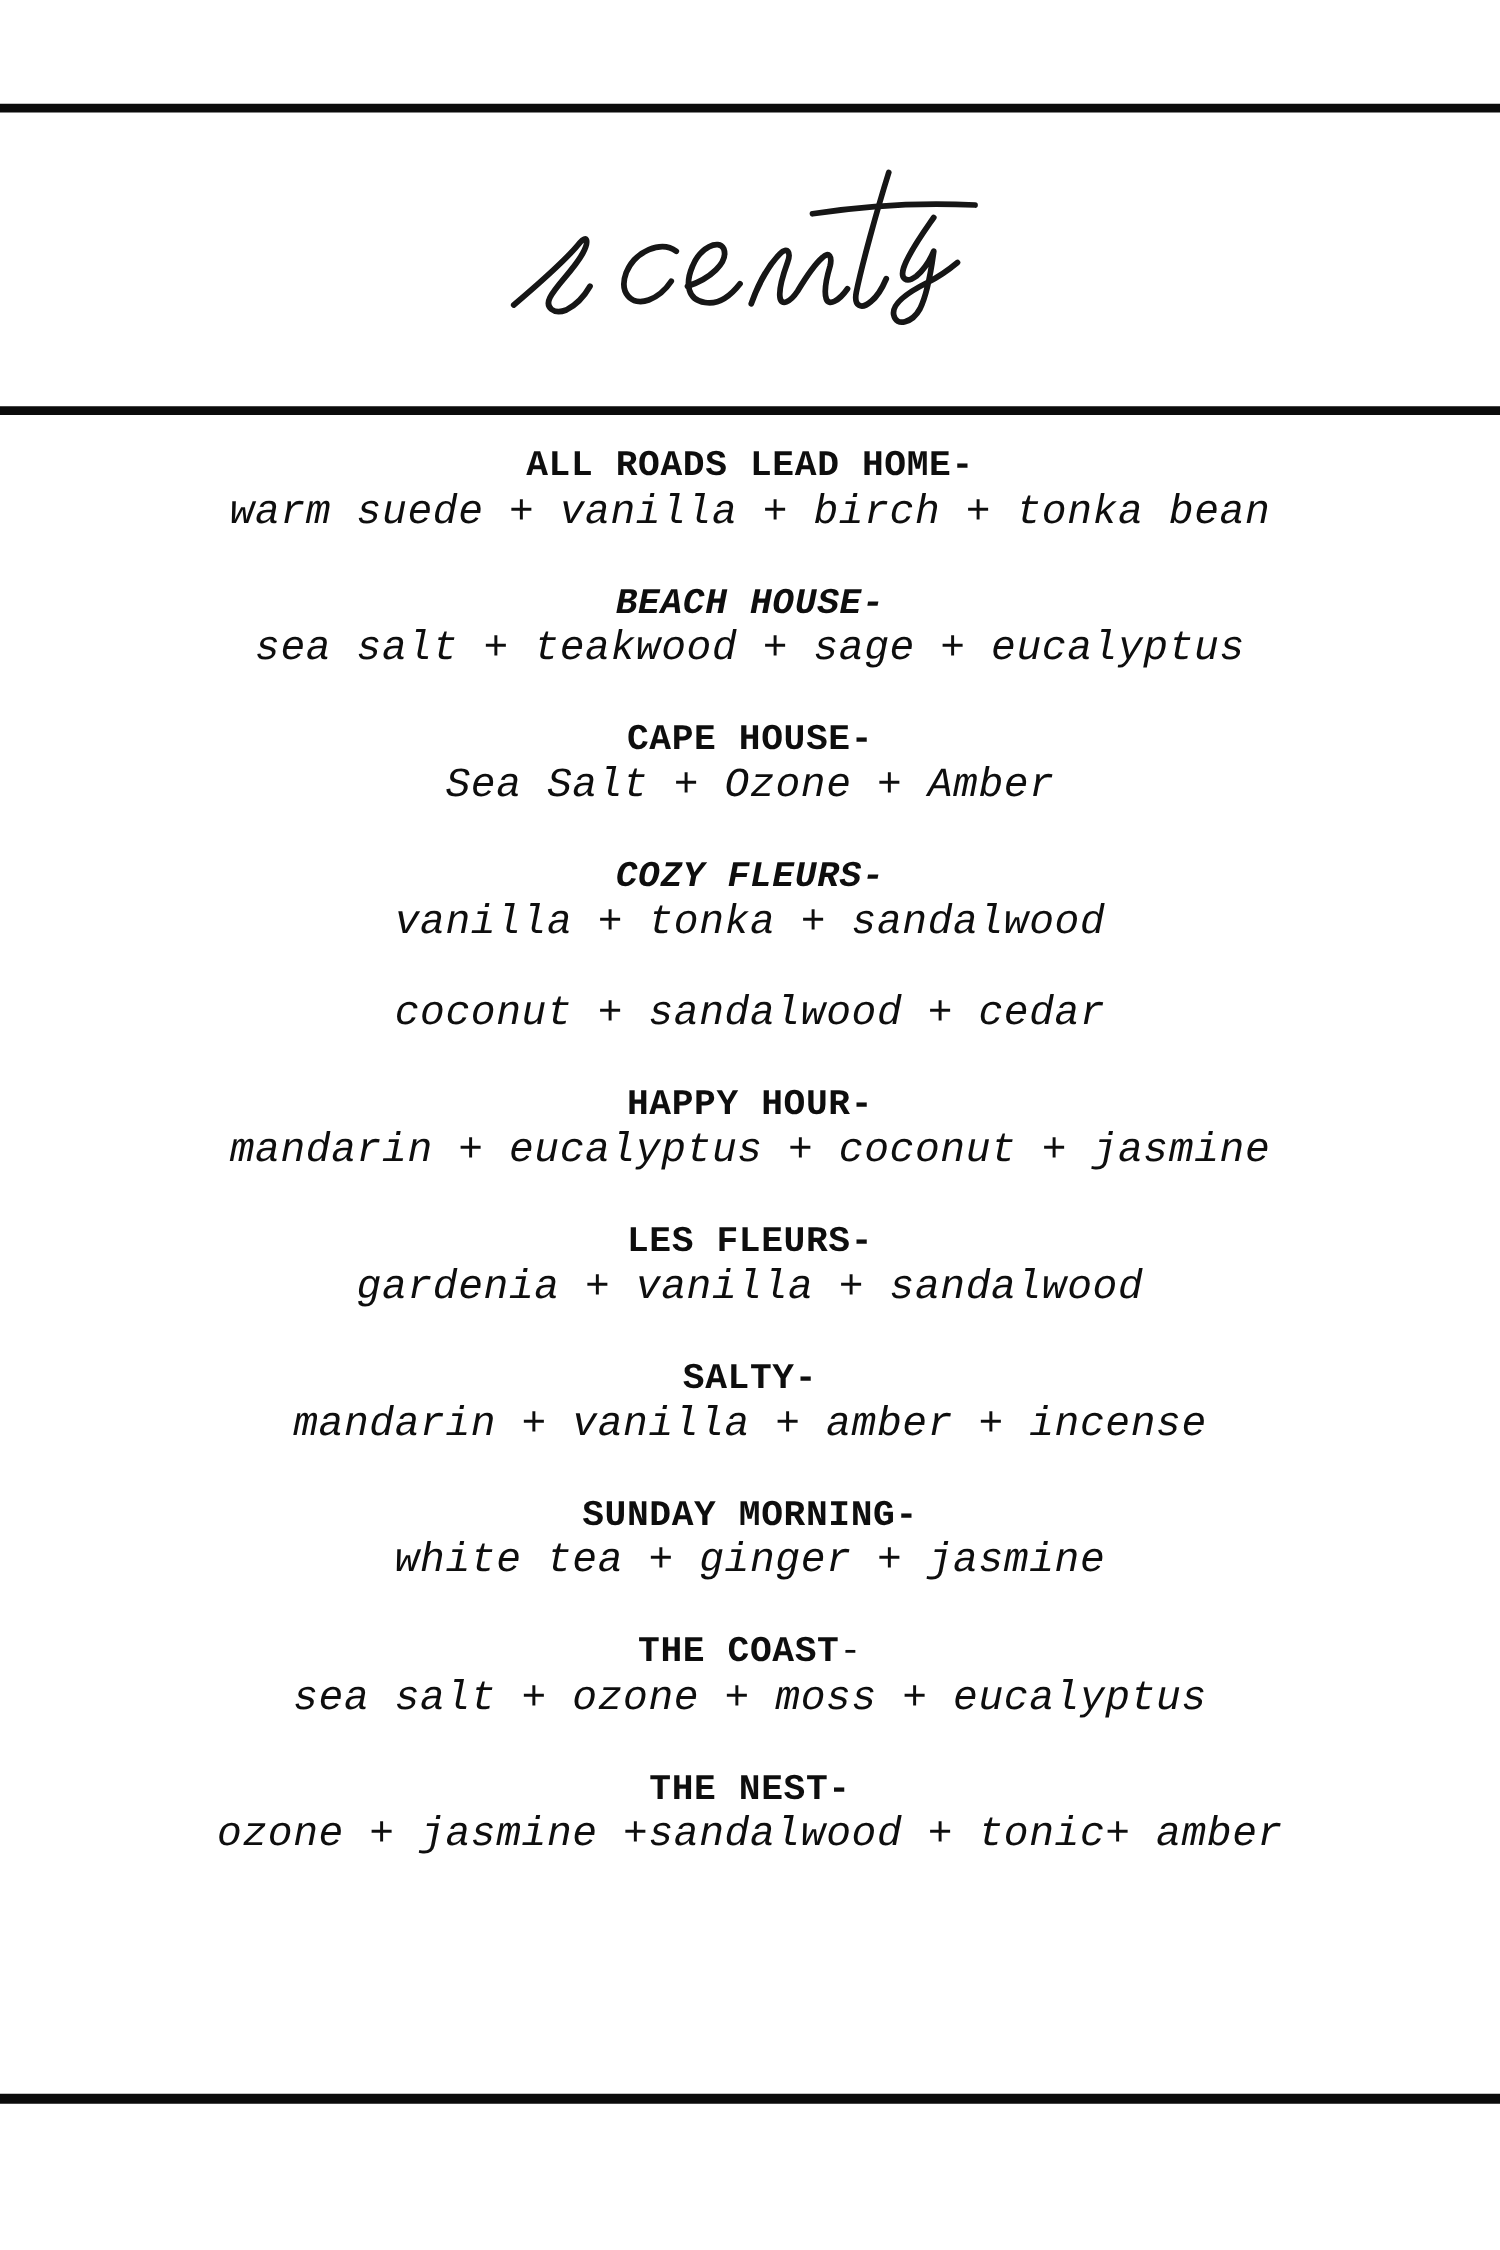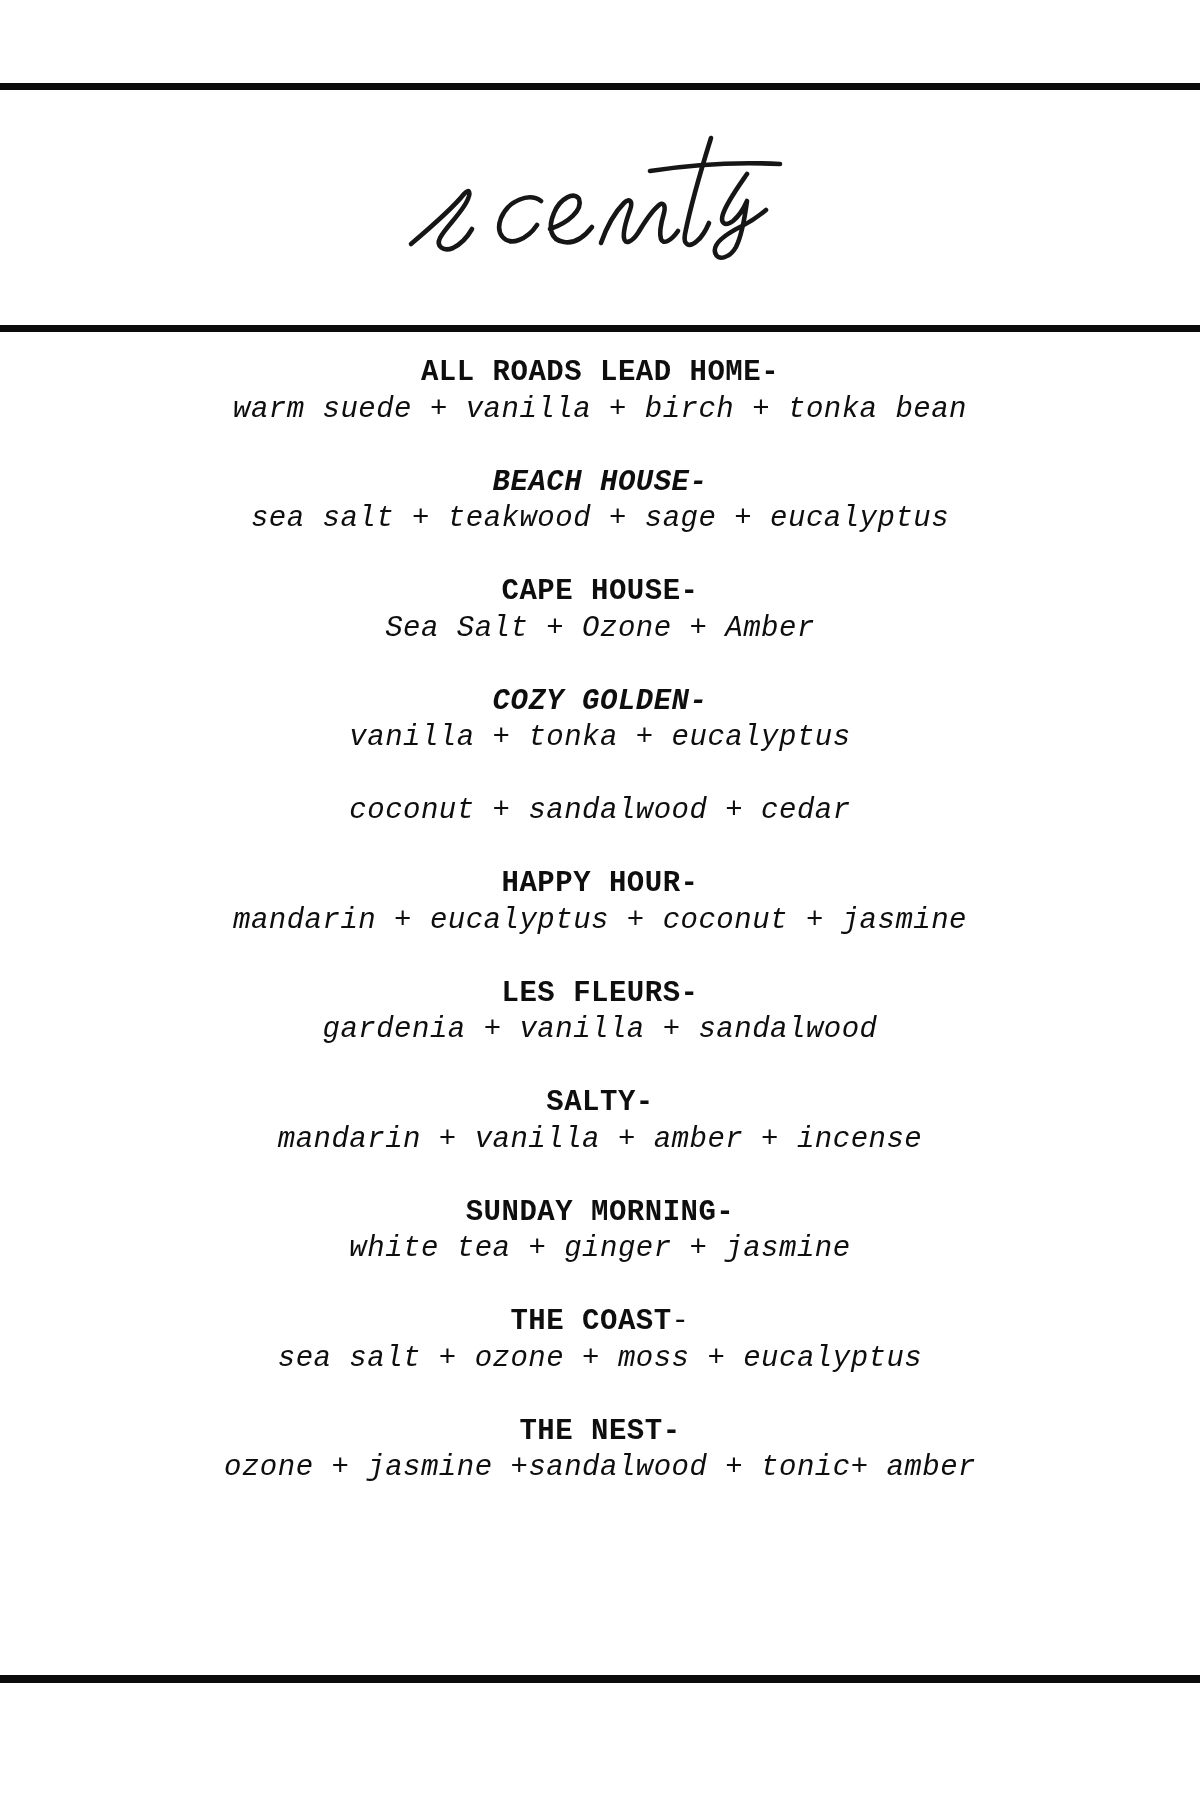--- a/index.html
+++ b/index.html
@@ -51,21 +51,21 @@
   .title {
     font-size: 29px;
     line-height: 36.5px;
     font-weight: 700;
     letter-spacing: 0.5px;
     white-space: pre;
   }
   .section.italic-title .title { font-style: italic; }
   .dash-thin { font-weight: 400; }
   .notes {
-    font-size: 29px;
+    font-size: 33px;
     line-height: 36.5px;
     font-style: italic;
     letter-spacing: 0.5px;
     white-space: pre;
   }
 </style>
 </head>
 <body>
 
 <div class="rule rule-top"></div>
@@ -103,22 +103,22 @@
     <div class="title"><span>BEACH HOUSE</span><span>-</span></div>
     <div class="notes">sea salt + teakwood + sage + eucalyptus</div>
   </div>
 
   <div class="section">
     <div class="title"><span>CAPE HOUSE</span><span>-</span></div>
     <div class="notes">Sea Salt + Ozone + Amber</div>
   </div>
 
   <div class="section italic-title">
-    <div class="title"><span>COZY GOLDEN</span><span>-</span></div>
-    <div class="notes">vanilla + tonka + eucalyptus</div>
+    <div class="title"><span>COZY FLEURS</span><span>-</span></div>
+    <div class="notes">vanilla + tonka + sandalwood</div>
   </div>
 
   <div class="section">
     <div class="notes">coconut + sandalwood + cedar</div>
   </div>
 
   <div class="section">
     <div class="title"><span>HAPPY HOUR</span><span>-</span></div>
     <div class="notes">mandarin + eucalyptus + coconut + jasmine</div>
   </div>

